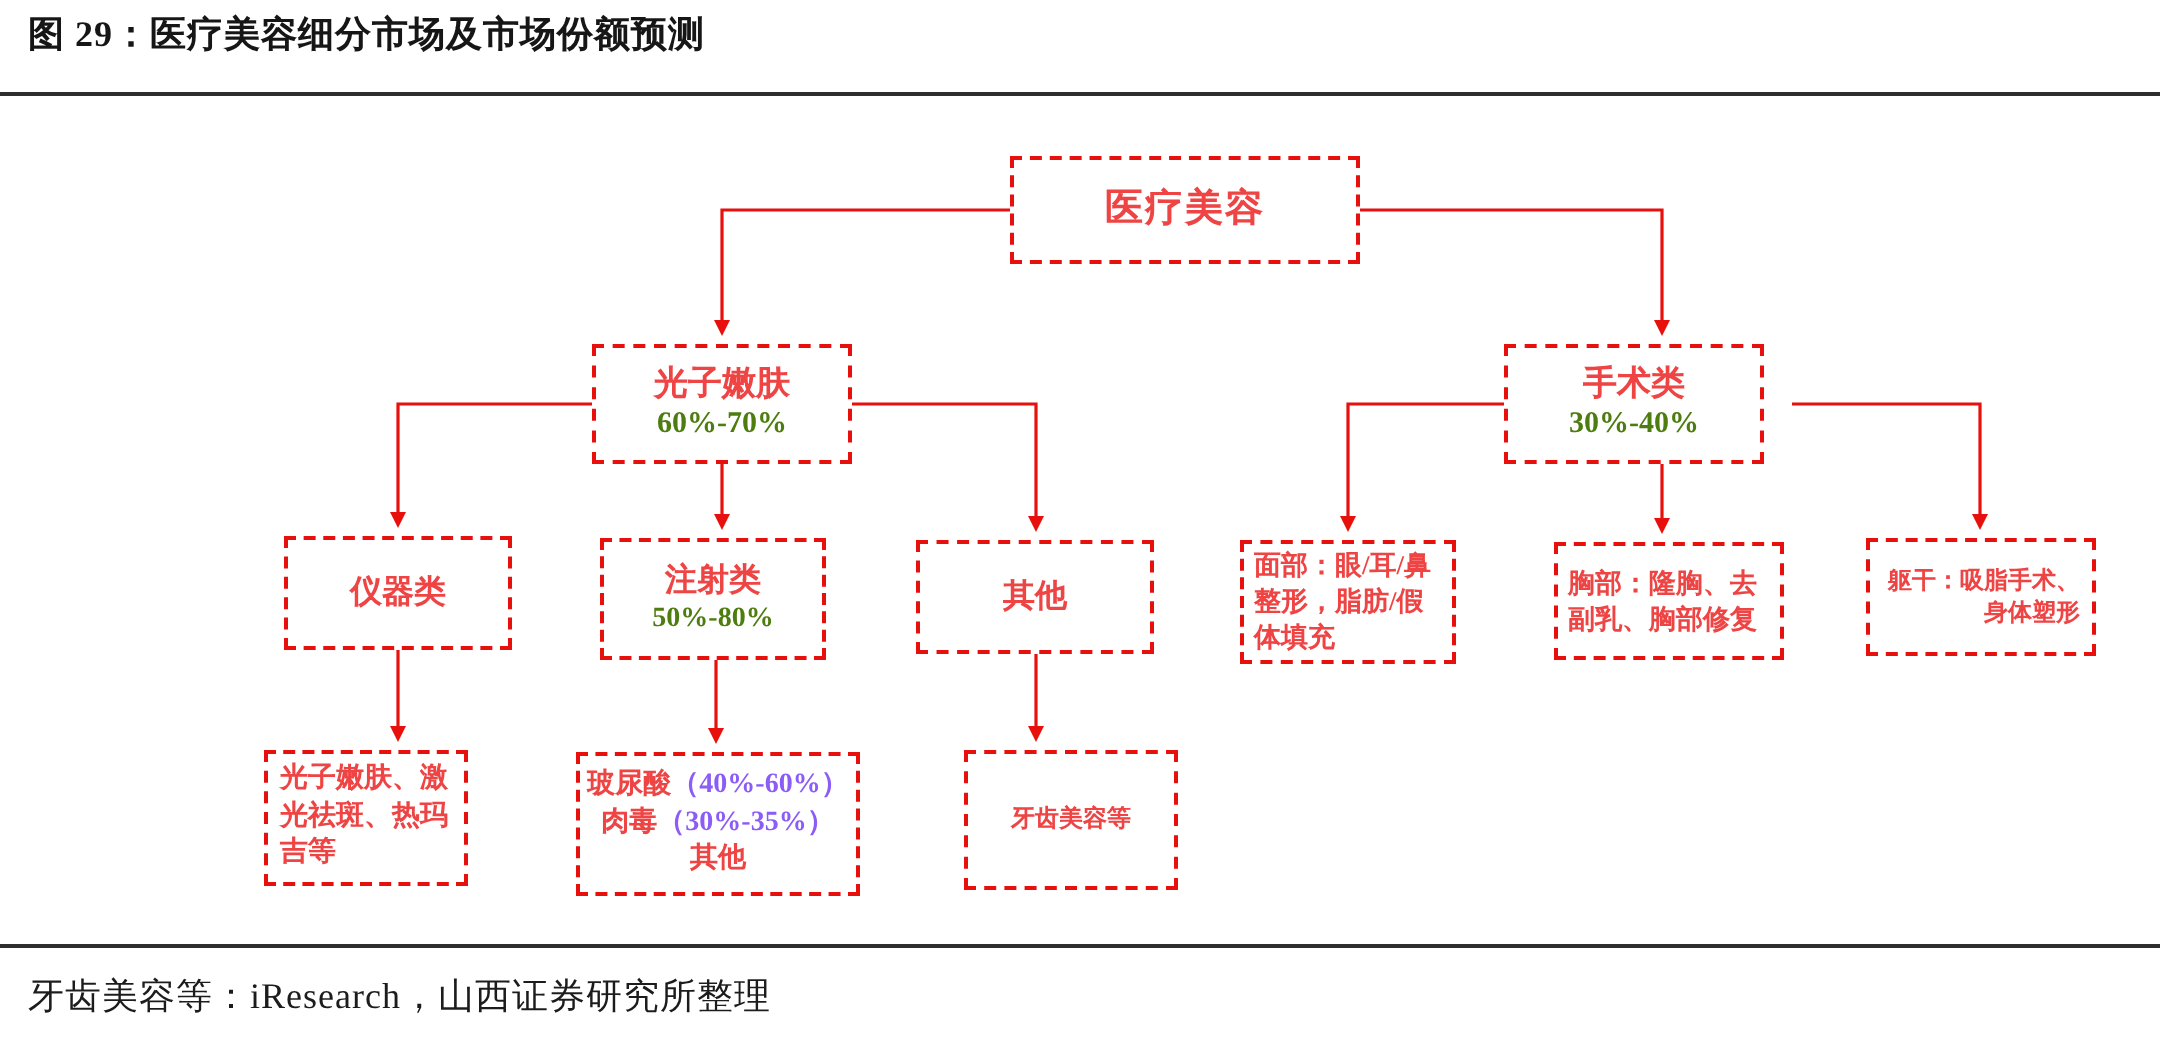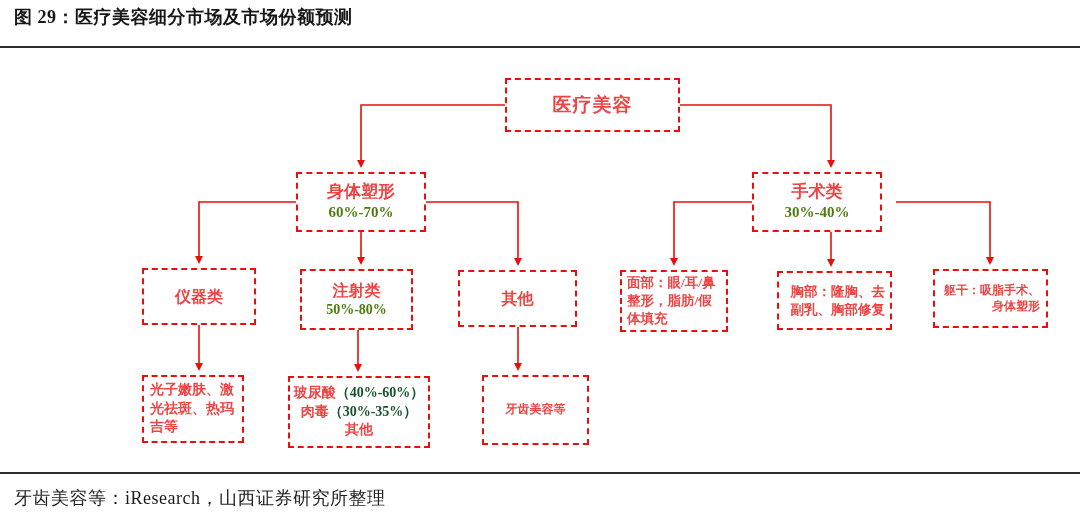--- a/index.html
+++ b/index.html
@@ -31,26 +31,26 @@
   .node .shr{color:#4d7c0f;}
   .n-root    {left:505px;top:78px; width:175px;height:54px;font-size:19px;letter-spacing:1px;}
   .n-nonsurg {left:296px;top:172px;width:130px;height:60px;font-size:17px;}
   .n-surg    {left:752px;top:172px;width:130px;height:60px;font-size:17px;}
   .n-nonsurg .shr,.n-surg .shr{font-size:15px;}
   .n-devices {left:142px;top:268px;width:114px;height:57px;font-size:16px;}
   .n-inject  {left:300px;top:269px;width:113px;height:61px;font-size:16px;}
   .n-inject .shr{font-size:14px;}
   .n-other   {left:458px;top:270px;width:119px;height:57px;font-size:16px;}
   .n-face    {left:620px;top:270px;width:108px;height:62px;font-size:13.5px;text-align:left;padding:2px 5px;}
-  .n-chest   {left:777px;top:271px;width:115px;height:59px;font-size:13.5px;text-align:right;padding:2px 5px;}
+  .n-chest   {left:777px;top:271px;width:115px;height:59px;font-size:13.5px;text-align:left;padding:2px 5px;}
   .n-torso   {left:933px;top:269px;width:115px;height:59px;font-size:12px;text-align:right;padding:2px 6px;}
-  .n-devdet  {left:142px;top:375px;width:102px;height:68px;font-size:14px;text-align:left;padding:2px 6px;align-items:flex-start;}
+  .n-devdet  {left:132px;top:375px;width:102px;height:68px;font-size:14px;text-align:left;padding:2px 6px;align-items:flex-start;}
   .n-injdet  {left:288px;top:376px;width:142px;height:72px;font-size:14px;padding:2px 3px;}
   .n-injdet .row{white-space:nowrap;}
-  .n-injdet .red{color:#14532d;}
+  .n-injdet .red{color:#8b5cf6;}
   .n-othdet  {left:482px;top:375px;width:107px;height:70px;font-size:12px;}
 </style>
 </head>
 <body>
 
 <div class="page-title">图 29：医疗美容细分市场及市场份额预测</div>
 <div class="rule top"></div>
 
 <div class="diagram">
 
@@ -73,21 +73,21 @@
       <polyline points="358,330 358,370" marker-end="url(#arw)"></polyline>
       <polyline points="518,327 518,369" marker-end="url(#arw)"></polyline>
     </g>
   </svg>
 
   <div class="node n-root">
     <div class="lbl">医疗美容</div>
   </div>
 
   <div class="node n-nonsurg">
-    <div class="lbl">身体塑形</div>
+    <div class="lbl">光子嫩肤</div>
     <div class="shr">60%-70%</div>
   </div>
 
   <div class="node n-surg">
     <div class="lbl">手术类</div>
     <div class="shr">30%-40%</div>
   </div>
 
   <div class="node n-devices">
     <div class="lbl">仪器类</div>

